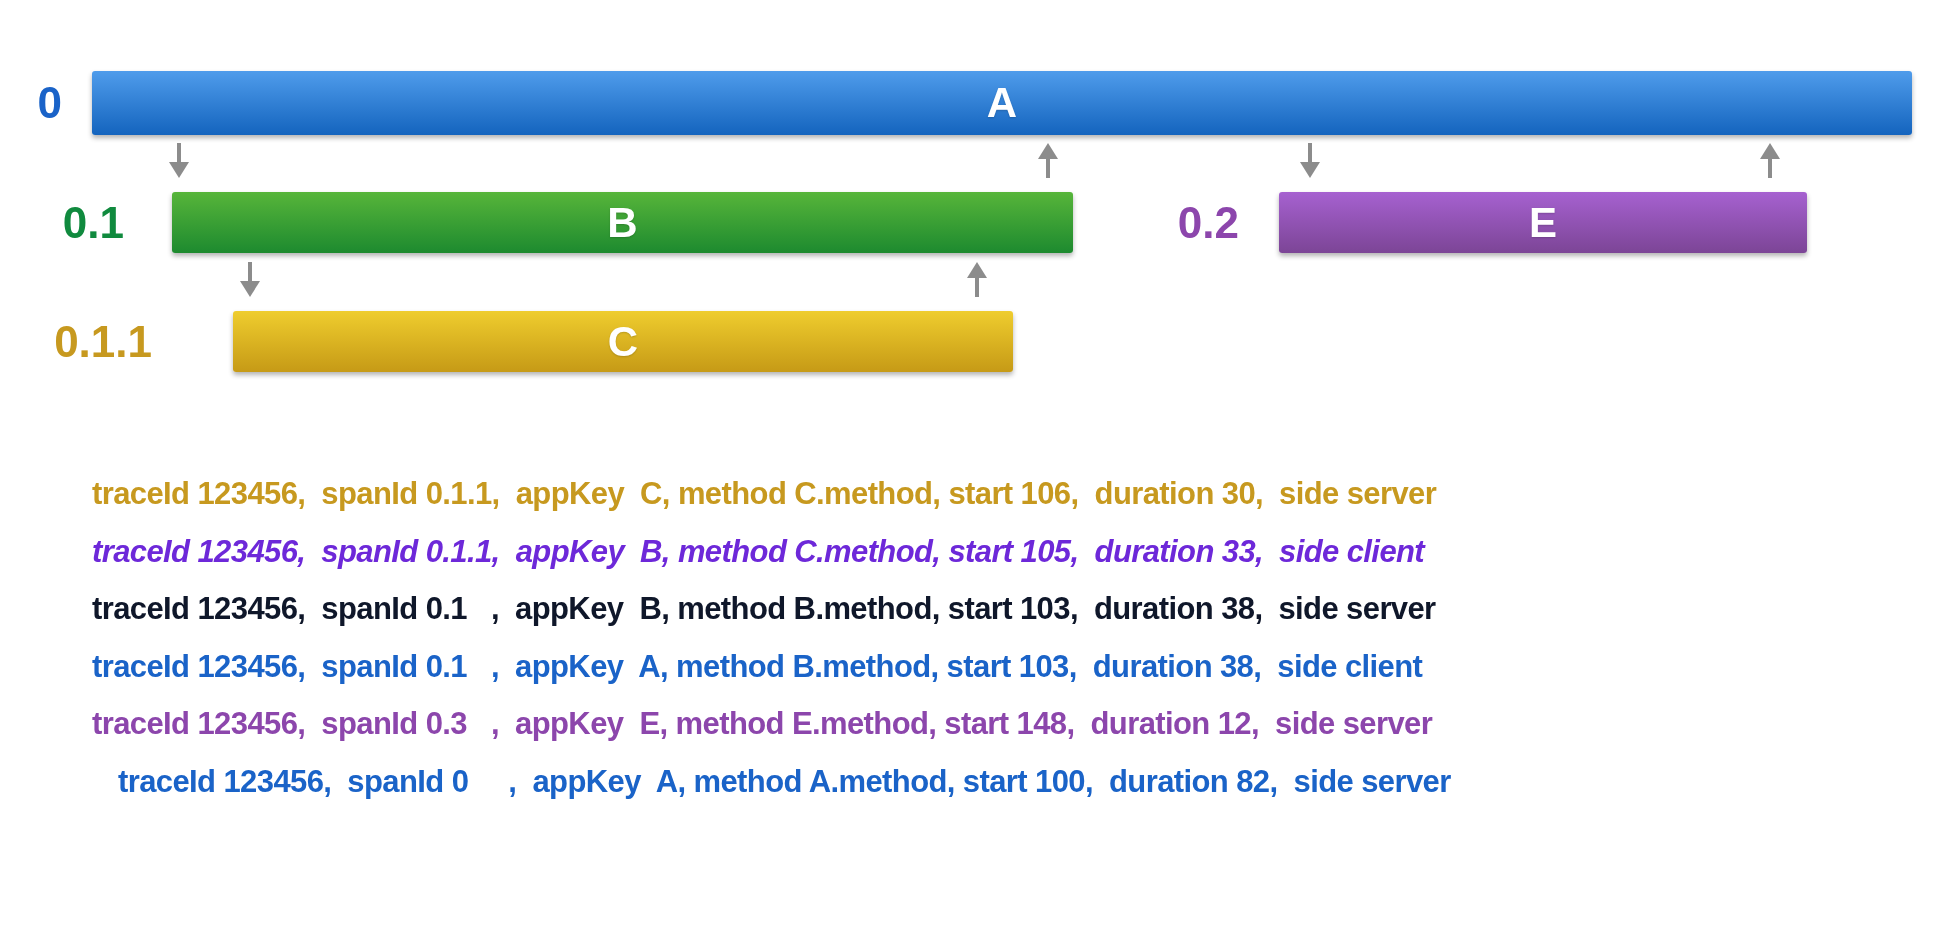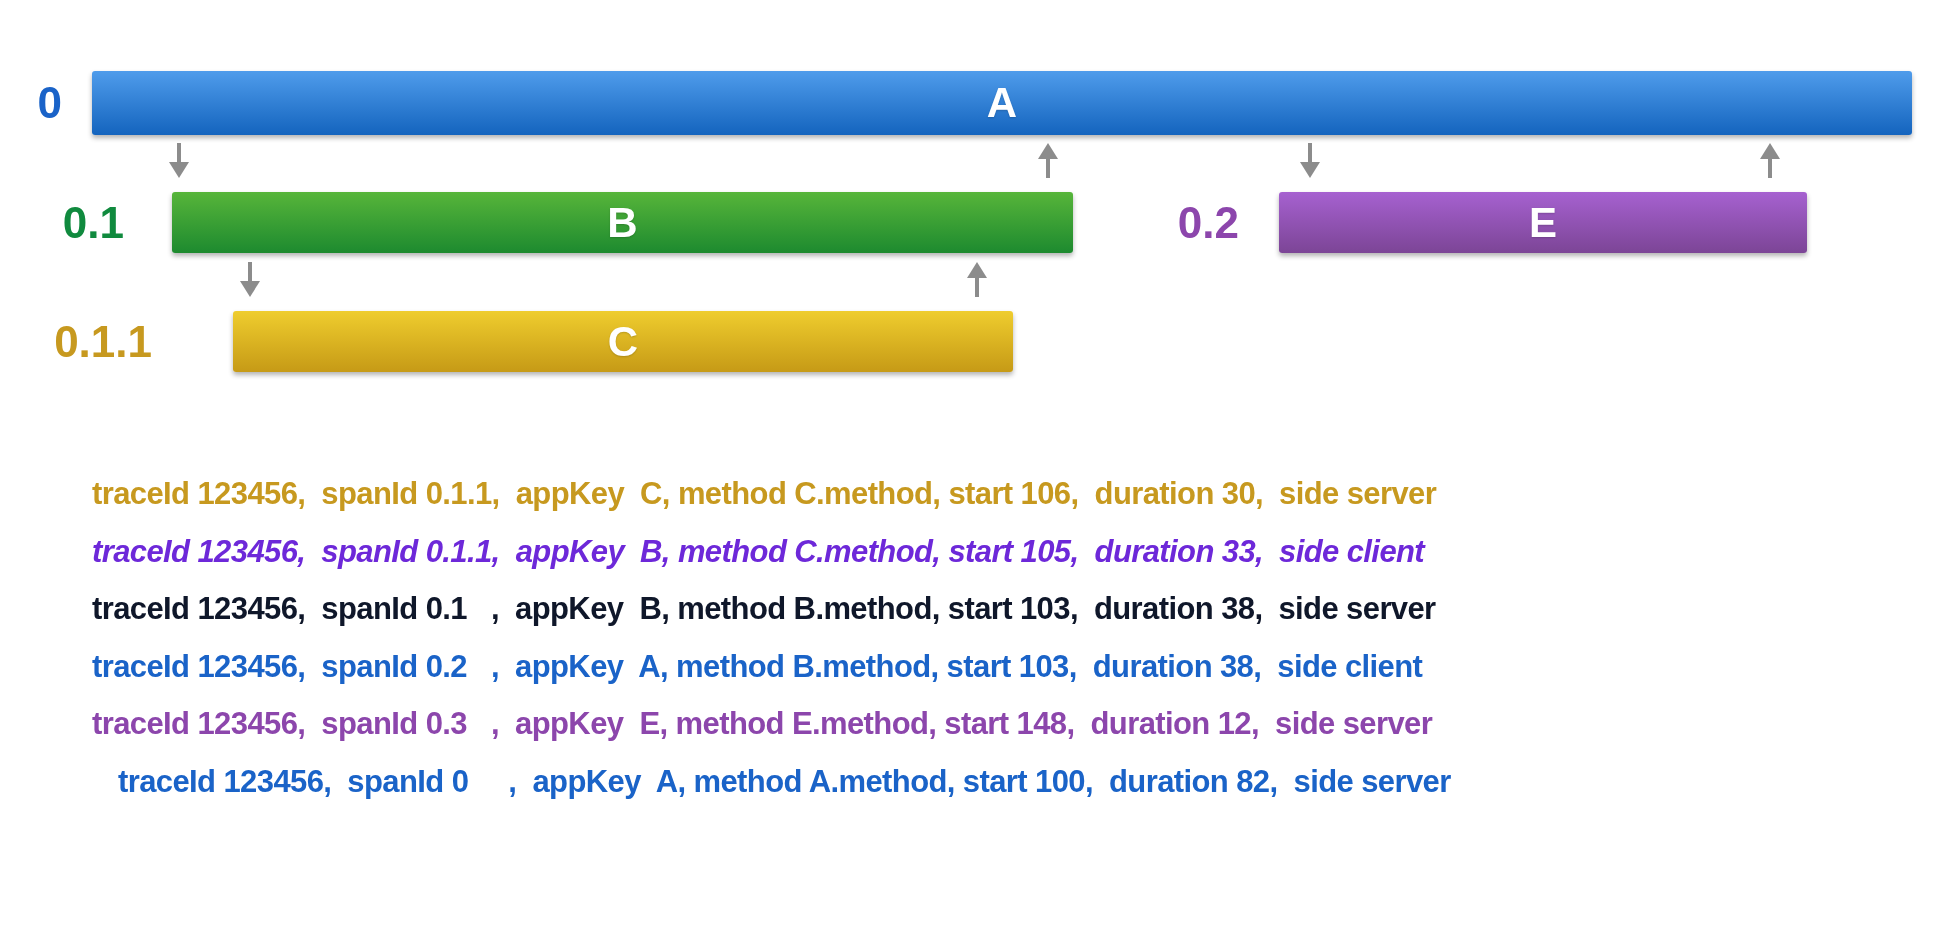--- a/index.html
+++ b/index.html
@@ -82,17 +82,17 @@
       </div>
       <div class="arrow up" style="left: 967px; top: 262px;">
         <div class="head" style="border-bottom: 16px solid rgb(140, 140, 140);"></div>
         <div class="shaft" style="background: rgb(140, 140, 140);"></div>
       </div>
     </div>
   <div id="log">
       <div class="log-line" style="color: rgb(199, 153, 31);">traceId 123456,  spanId 0.1.1,  appKey  C, method C.method, start 106,  duration 30,  side server</div>
       <div class="log-line" style="color: #6d28d9; font-style: italic;">traceId 123456,  spanId 0.1.1,  appKey  B, method C.method, start 105,  duration 33,  side client</div>
       <div class="log-line" style="color: #0f172a;">traceId 123456,  spanId 0.1   ,  appKey  B, method B.method, start 103,  duration 38,  side server</div>
-      <div class="log-line" style="color: rgb(26, 99, 200);">traceId 123456,  spanId 0.2   ,  appKey  A, method B.method, start 103,  duration 38,  side client</div>
+      <div class="log-line" style="color: rgb(26, 99, 200);">traceId 123456,  spanId 0.1   ,  appKey  A, method B.method, start 103,  duration 38,  side client</div>
       <div class="log-line" style="color: rgb(140, 70, 172);">traceId 123456,  spanId 0.3   ,  appKey  E, method E.method, start 148,  duration 12,  side server</div>
       <div class="log-line" style="color: rgb(26, 99, 200); margin-left: 26px;">traceId 123456,  spanId 0     ,  appKey  A, method A.method, start 100,  duration 82,  side server</div>
     </div>
 </div>
 
 </body></html>

